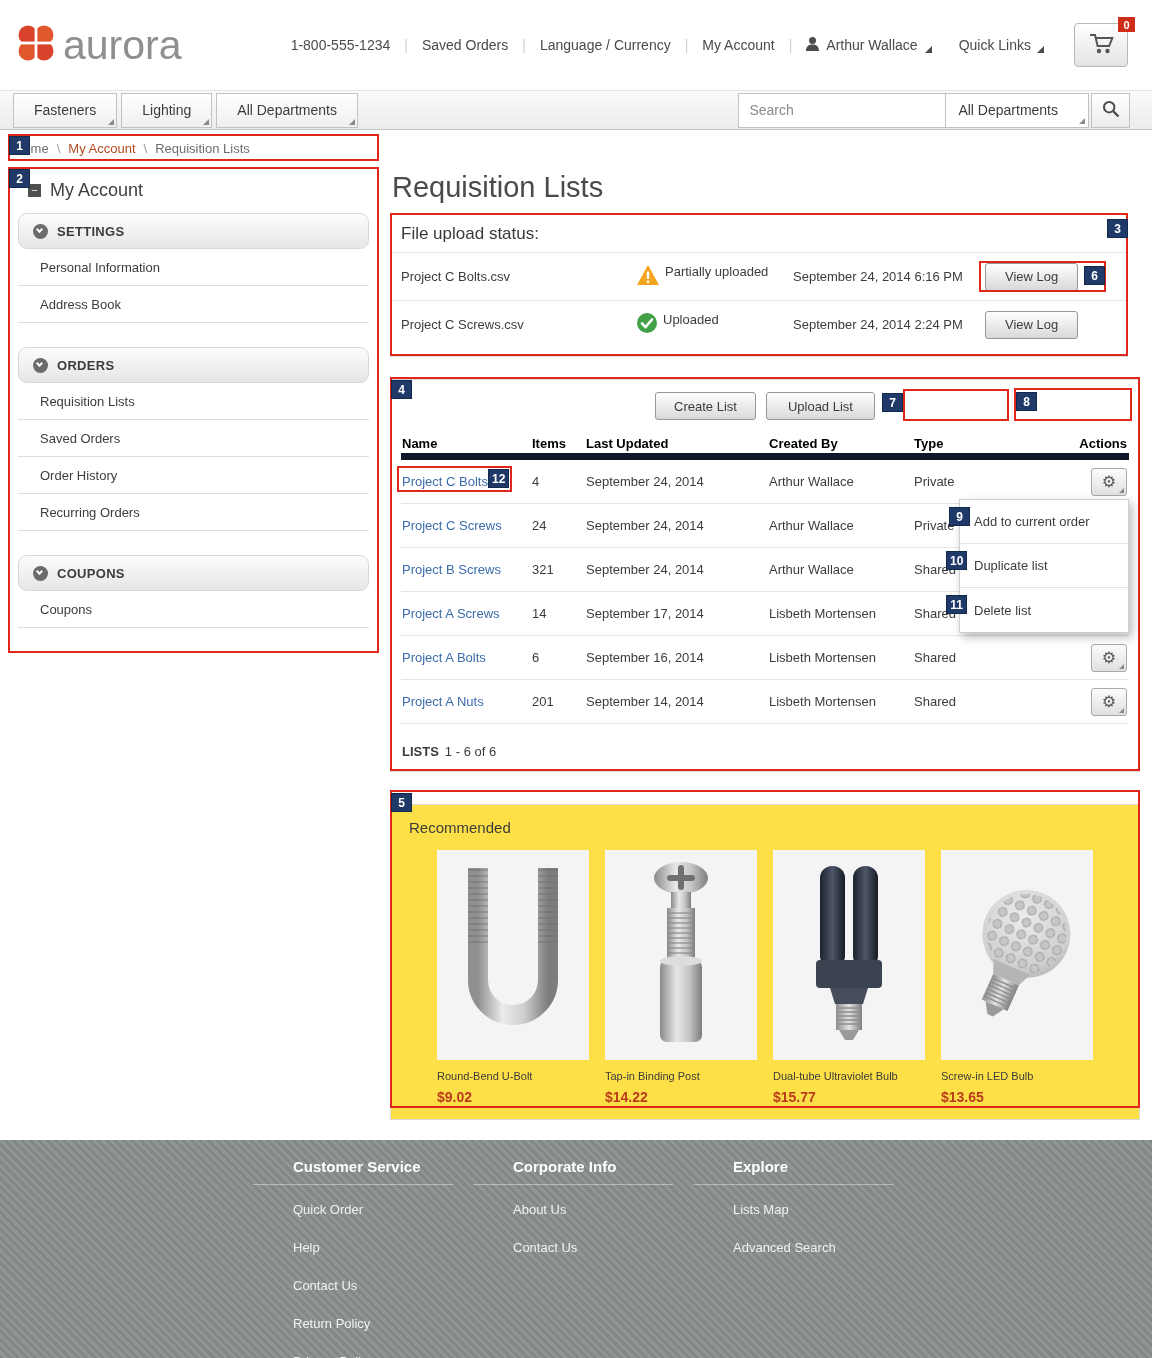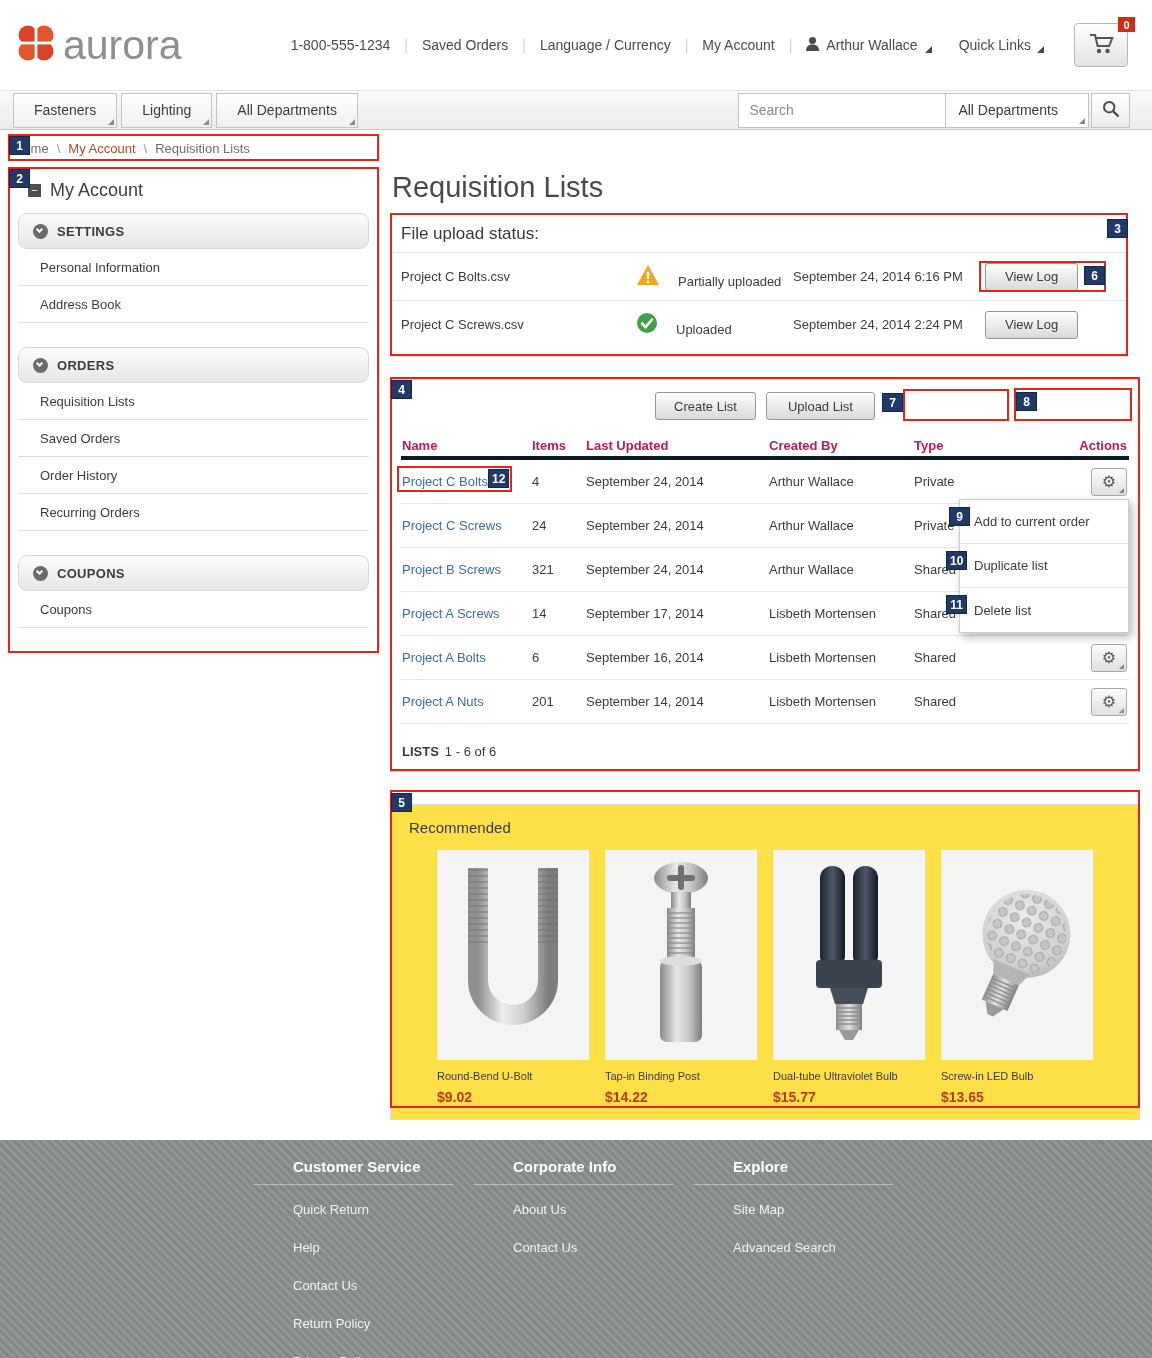--- a/index.html
+++ b/index.html
@@ -48,32 +48,32 @@
 .side-item{height:37px;display:flex;align-items:center;padding:0 22px;font-size:13px;color:#3c3c3c;border-bottom:1px solid #dedede;background:#fff;cursor:pointer}
 
 .main{width:750px}
 .page-title{font-size:29px;font-weight:400;color:#4a4a4a;line-height:33px;margin:4px 0 10px 2px}
 
 
 .upload-panel{width:738px;border:1px solid #dcdcdc;padding-bottom:8px;background:#fff}
 .u-heading{padding:9px 10px 8px;font-size:17px;color:#3a3a3a}
 .u-row{display:flex;align-items:center;height:48px;padding:0 10px;border-top:1px solid #e8e8e8;font-size:13px;color:#3c3c3c}
 .u-file{width:235px}
-.u-status{width:157px;display:flex;align-items:flex-end;gap:18px}
+.u-status{width:157px;display:flex;align-items:flex-start;gap:5px}
 .u-date{width:192px}
 .btn{height:28px;padding:0 14px;background:linear-gradient(#fefefe,#d9d9d9);border:1px solid #979797;border-radius:3px;font-size:13px;color:#3c3c3c}
 .btn-viewlog{padding:0 19px}
 
 
 .lists-panel{position:relative;width:750px;margin-top:22px;border:1px solid #dcdcdc;padding:10px 10px 12px;background:#fff}
 .panel-actions{display:flex;justify-content:center;gap:10px;margin:2px 0 14px}
 .btn-create{padding:0 18px}
 .btn-upload{padding:0 21px}
 .t-head,.t-row{display:flex;align-items:center}
-.t-head{height:26px;font-size:13px;font-weight:bold;color:#be185d;border-bottom:4px solid #0f172a}
+.t-head{height:26px;font-size:13px;font-weight:bold;color:#000000;border-bottom:7px solid #0f172a}
 .t-row{height:44px;border-bottom:1px solid #e5e5e5;font-size:13px;color:#3c3c3c}
 .c-name{width:123px;padding-left:1px}
 .c-items{width:62px;padding-left:8px}
 .c-updated{width:183px}
 .c-created{width:145px}
 .c-type{width:146px}
 .c-actions{width:69px;display:flex;justify-content:flex-end;padding-right:2px}
 .name-link{color:#3b6cab}
 .gear-btn{position:relative;width:36px;height:28px;background:linear-gradient(#fcfcfc,#e0e0e0);border:1px solid #a8a8a8;border-radius:3px;display:flex;align-items:center;justify-content:center}
 .gear-btn::after{content:"";position:absolute;right:2px;bottom:2px;width:0;height:0;border-left:5px solid transparent;border-bottom:5px solid #8a8a8a}
@@ -479,34 +479,34 @@
           </div>
 
         </div>
       </section>
     </main>
   </div>
 
   <footer class="footer">
     <div class="f-col">
       <div class="f-heading">Customer Service</div>
-      <a class="f-link">Quick Return</a>
+      <a class="f-link">Quick Order</a>
       <a class="f-link">Help</a>
       <a class="f-link">Contact Us</a>
       <a class="f-link">Return Policy</a>
       <a class="f-link">Privacy Policy</a>
     </div>
     <div class="f-col">
       <div class="f-heading">Corporate Info</div>
       <a class="f-link">About Us</a>
       <a class="f-link">Contact Us</a>
     </div>
     <div class="f-col">
       <div class="f-heading">Explore</div>
-      <a class="f-link">Site Map</a>
+      <a class="f-link">Lists Map</a>
       <a class="f-link">Advanced Search</a>
     </div>
   </footer>
 
   <div class="annotations">
     <div class="anno-box" style="left:8px;top:134px;width:371px;height:27px"></div>
     <div class="anno-box" style="left:8px;top:167px;width:371px;height:486px"></div>
     <div class="anno-box" style="left:390px;top:213px;width:738px;height:143px"></div>
     <div class="anno-box" style="left:390px;top:377px;width:750px;height:394px"></div>
     <div class="anno-box" style="left:390px;top:790px;width:750px;height:318px"></div>

